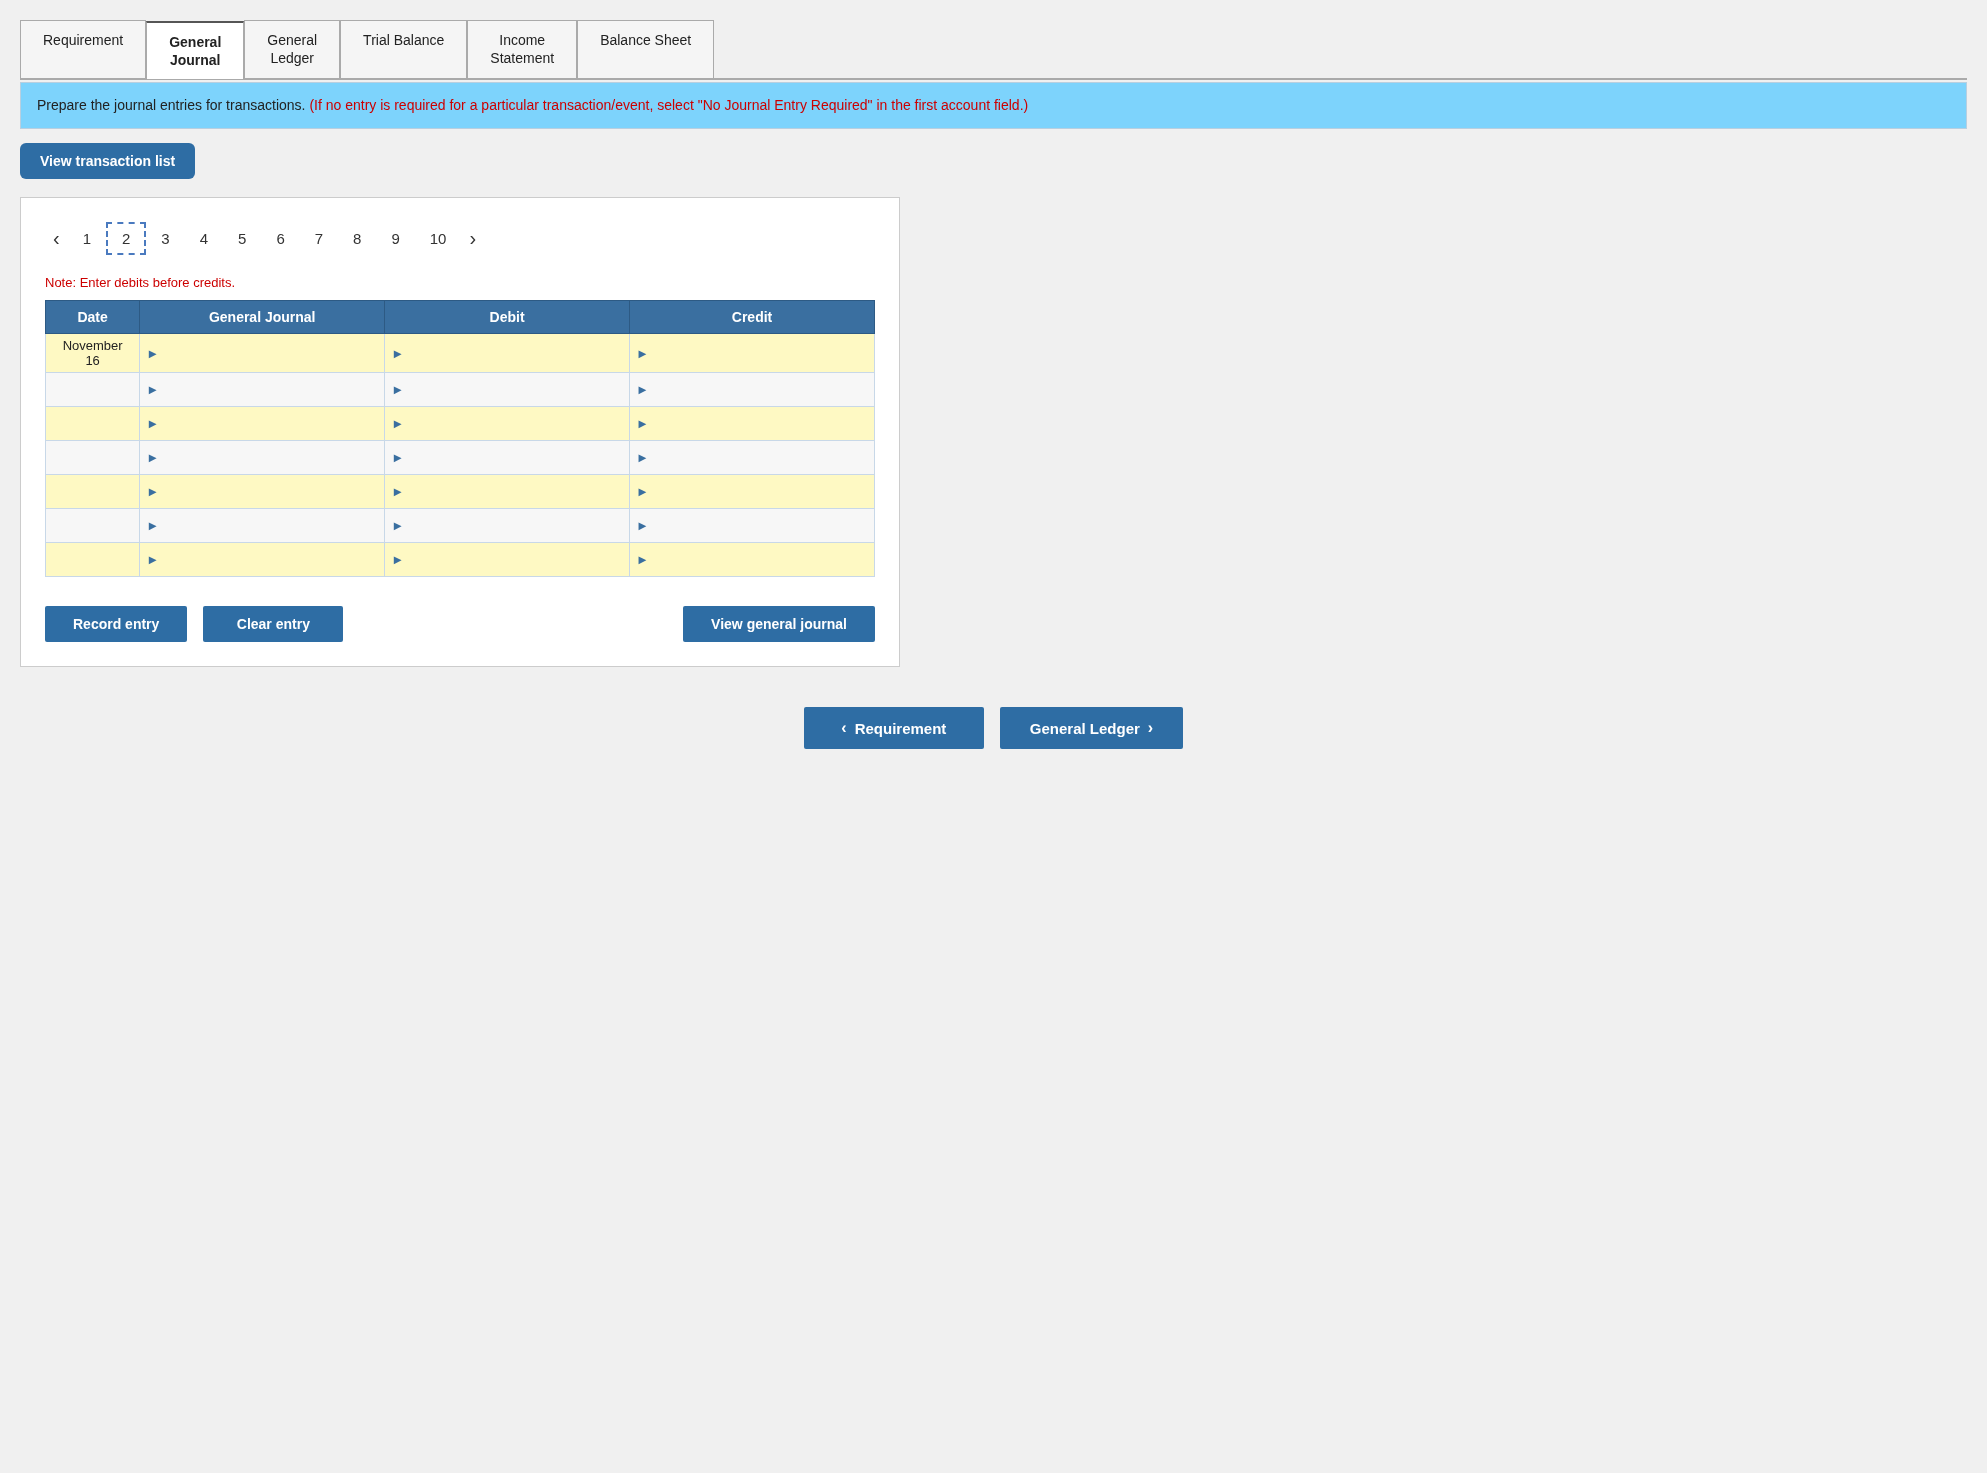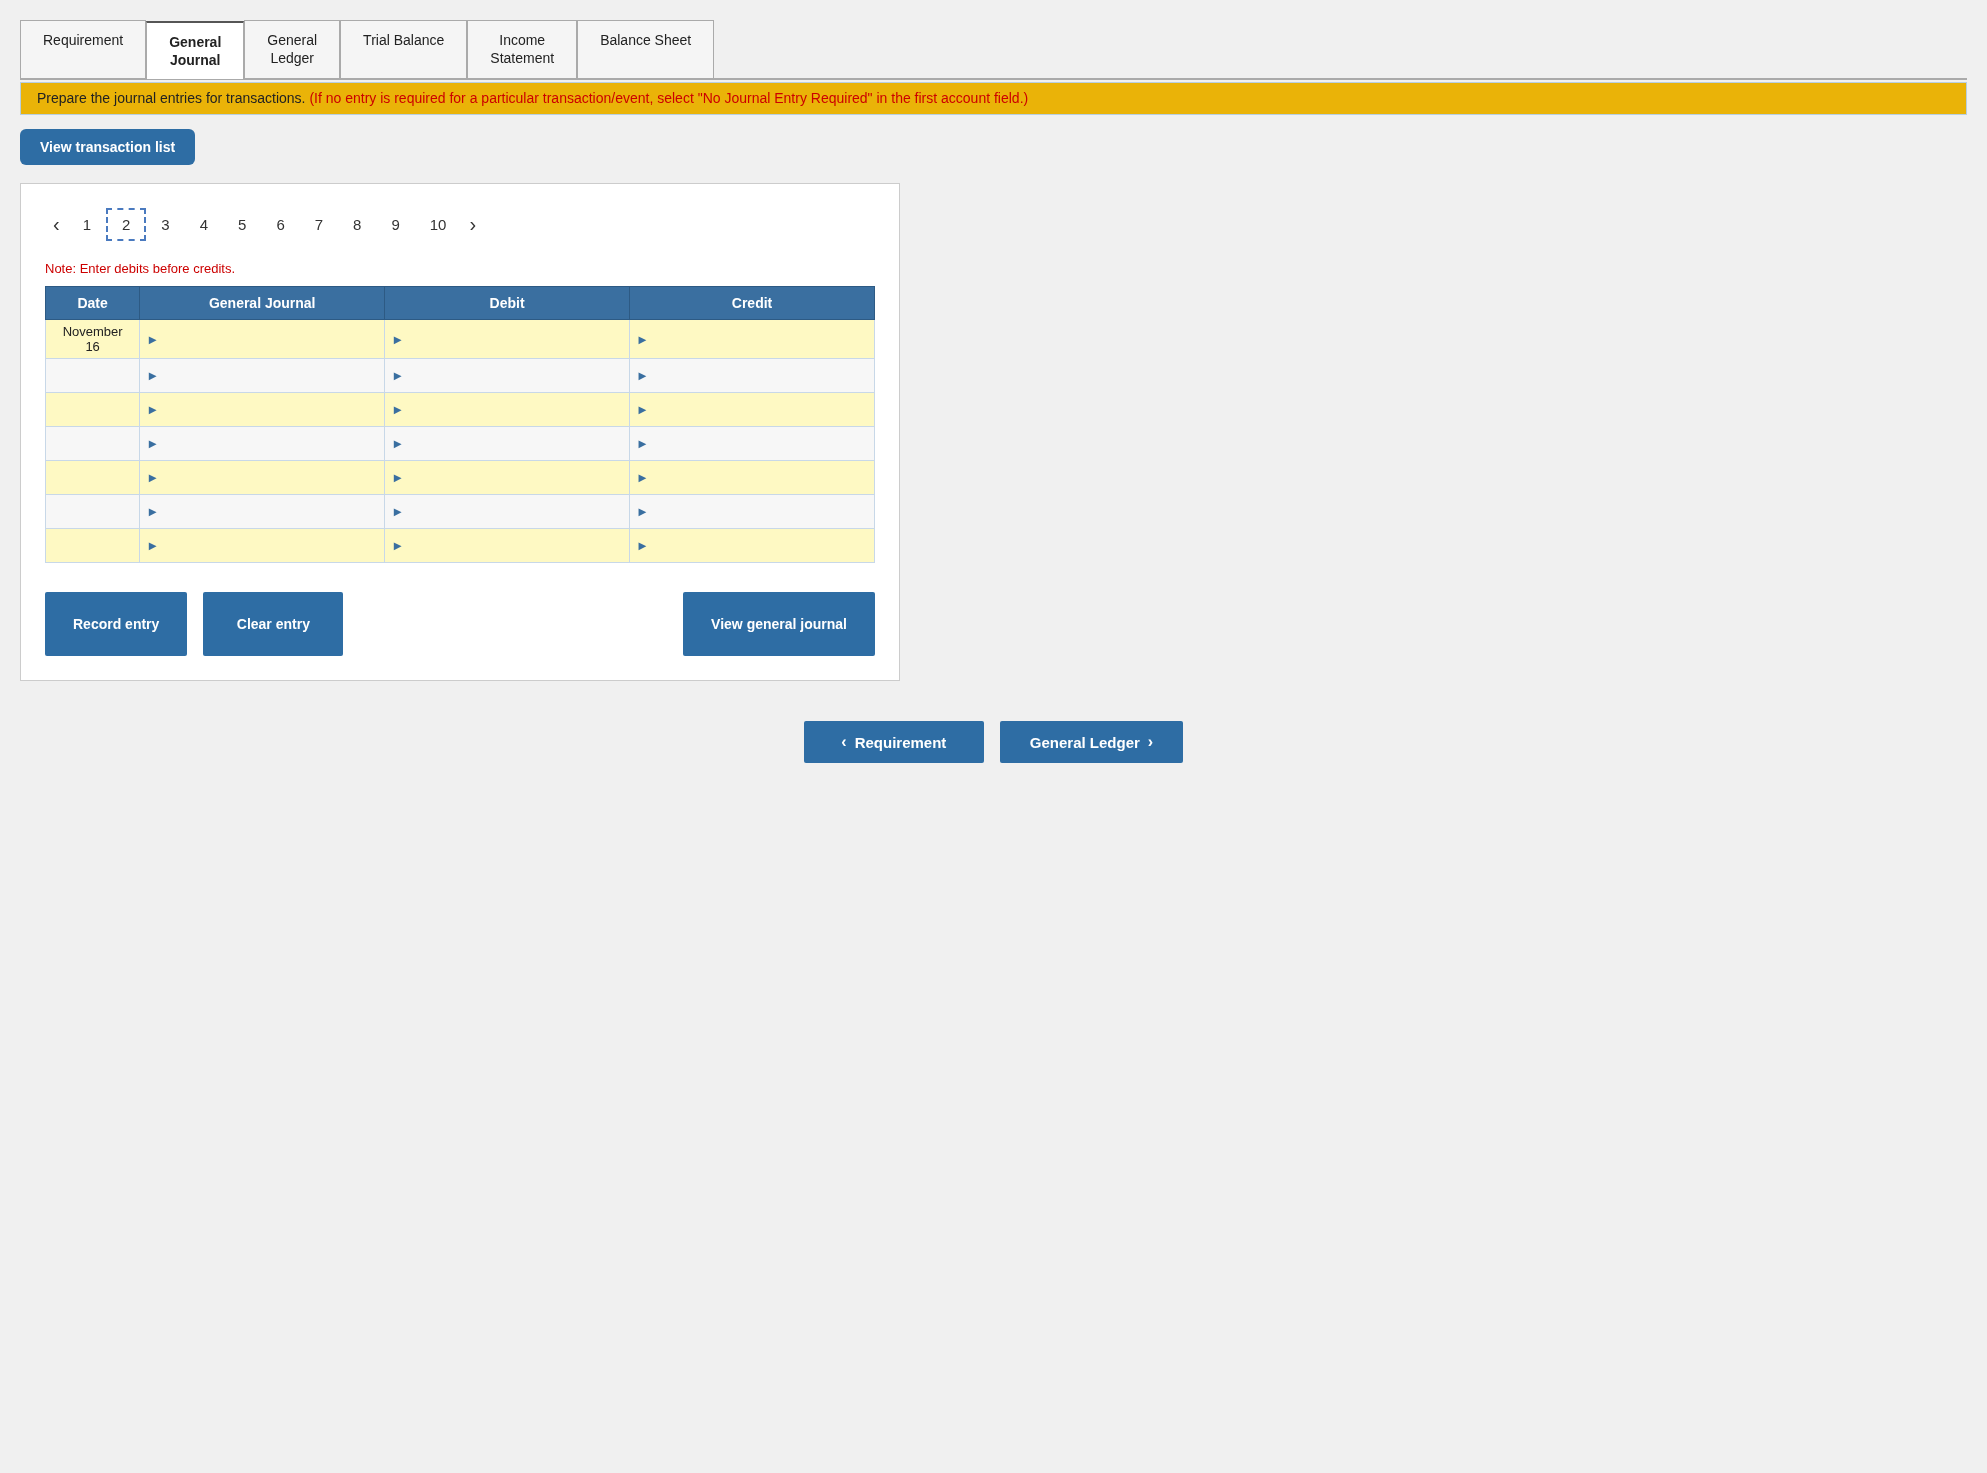--- a/index.html
+++ b/index.html
@@ -29,23 +29,23 @@
     }
     .tab.active {
       background: #fff;
       border-top: 2px solid #555;
       font-weight: bold;
       position: relative;
       top: 1px;
     }
     
     .info-box {
-      background: #eab308;
+      background: #7dd3fc;
       border: 1px solid #b8cfe0;
-      padding: 5px 16px;
+      padding: 12px 16px;
       margin-top: 2px;
       font-size: 14px;
       line-height: 1.5;
     }
     .info-box .red-text {
       color: #c00;
     }
     
     .view-transaction-btn {
       display: inline-block;
@@ -174,21 +174,21 @@
     
     .action-buttons {
       display: flex;
       gap: 16px;
       align-items: center;
     }
     .action-btn {
       background: #2e6da4;
       color: #fff;
       border: none;
-      padding: 24px 28px;
+      padding: 10px 28px;
       font-size: 14px;
       font-weight: bold;
       cursor: pointer;
       border-radius: 2px;
       min-width: 140px;
     }
     .action-btn.right {
       margin-left: auto;
     }
     

